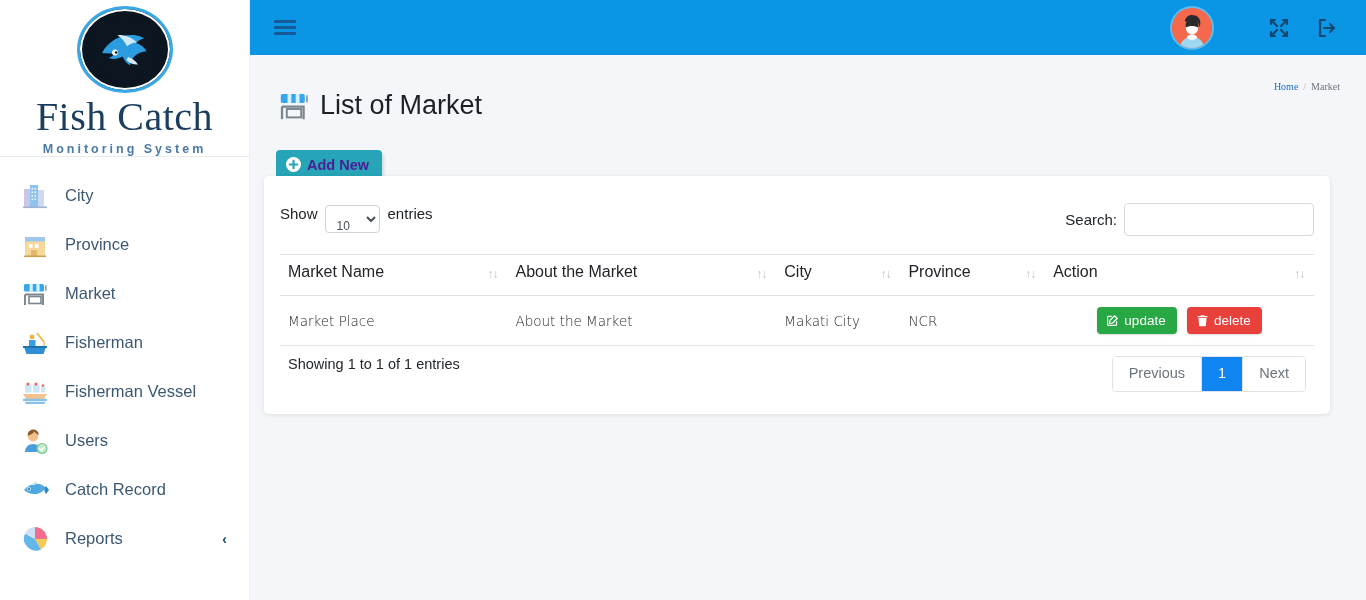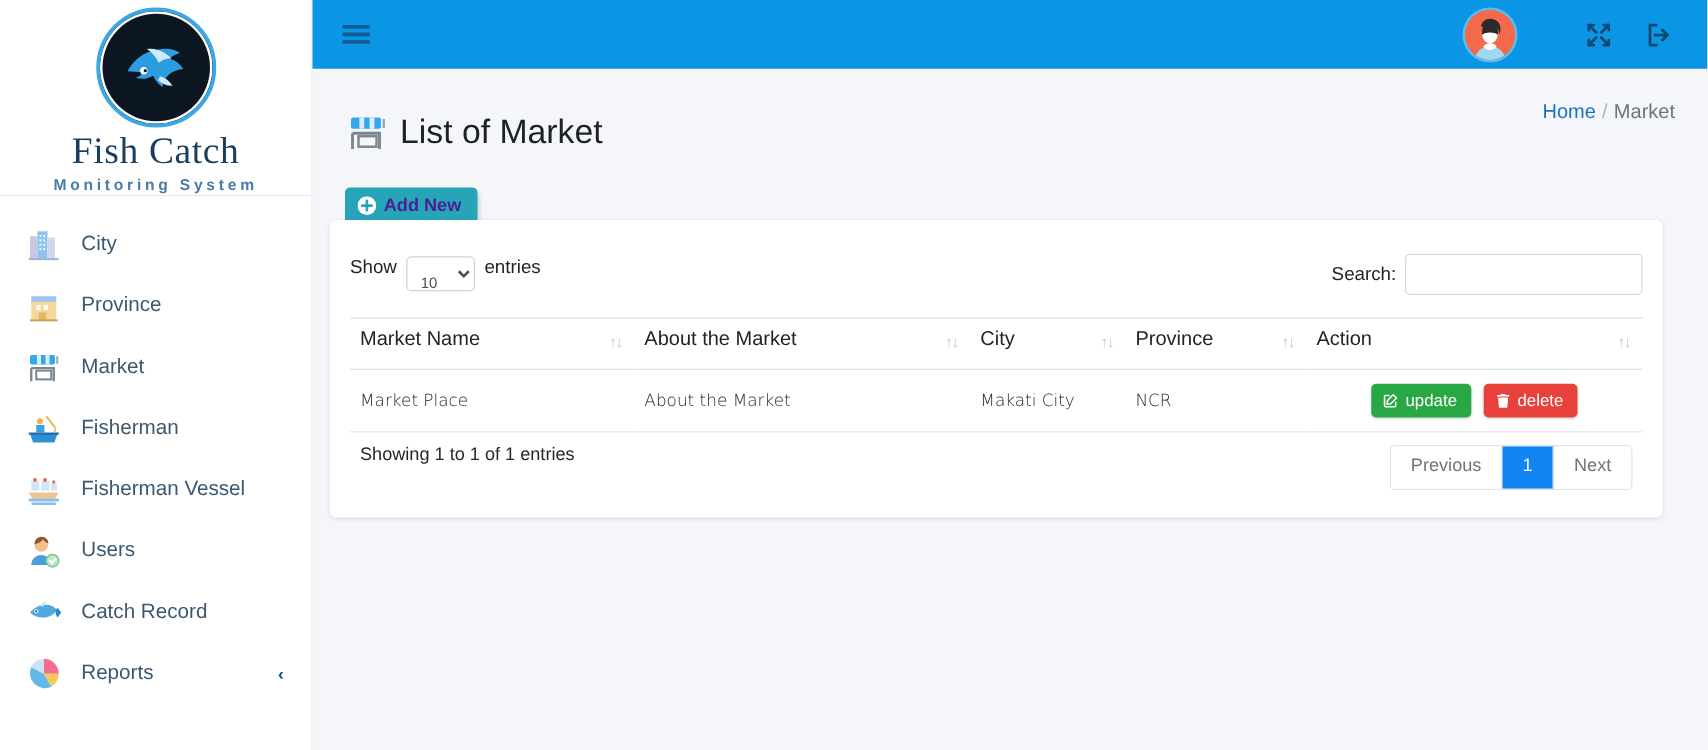--- a/index.html
+++ b/index.html
@@ -33,21 +33,21 @@
     width: 96px; height: 96px; border-radius: 50%;
     background: #0b1620;
     border: 3px solid #3aa8e5;
     box-shadow: 0 0 0 2px #ffffff inset;
     display: flex; align-items: center; justify-content: center;
     margin-top: 2px;
   }
   .brand-logo svg { display: block; }
   .brand-title {
     font-family: "Liberation Serif", serif;
-    font-size: 30px;
+    font-size: 40px;
     color: #1b3d5e;
     line-height: 1;
     margin-top: 4px;
     letter-spacing: 0.5px;
   }
   .brand-sub {
     font-size: 12.5px;
     color: #4a7aa8;
     letter-spacing: 3.0px;
     font-weight: bold;
@@ -113,21 +113,21 @@
     position: relative;
     height: 115px;
   }
   .page-title-row { display: flex; align-items: center; }
   .page-title-icon { width: 36px; height: 36px; margin-right: 8px; display:block; }
   .page-title {
     font-size: 27px; color: #1d2125; font-weight: normal; line-height: 1.1;
   }
   .breadcrumb {
     position: absolute; right: 26px; top: 26px;
-    font-size: 16px; color: #6c757d;
+    font-size: 10px; color: #6c757d; font-family: Liberation Serif, serif;
   }
   .breadcrumb a { color: #1a73c7; text-decoration: none; cursor: pointer; }
   .breadcrumb .sep { margin: 0 5px; color: #adb5bd; }
 
   .btn-add {
     display: inline-flex; align-items: center;
     background: #27a4b8; color: #4c1d95;
     border: none; border-radius: 4px;
     padding: 7px 13px 7px 10px;
     font-size: 14.5px; font-weight: bold;

